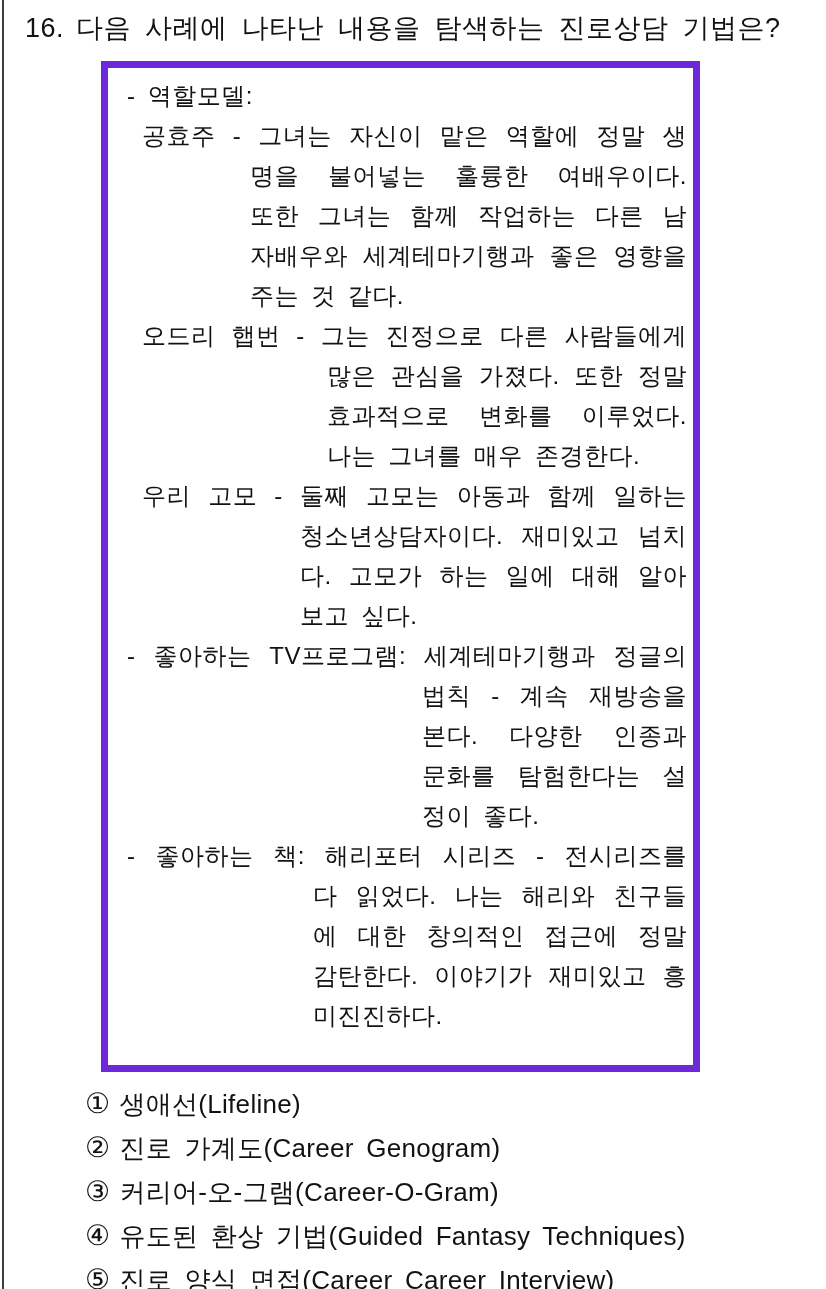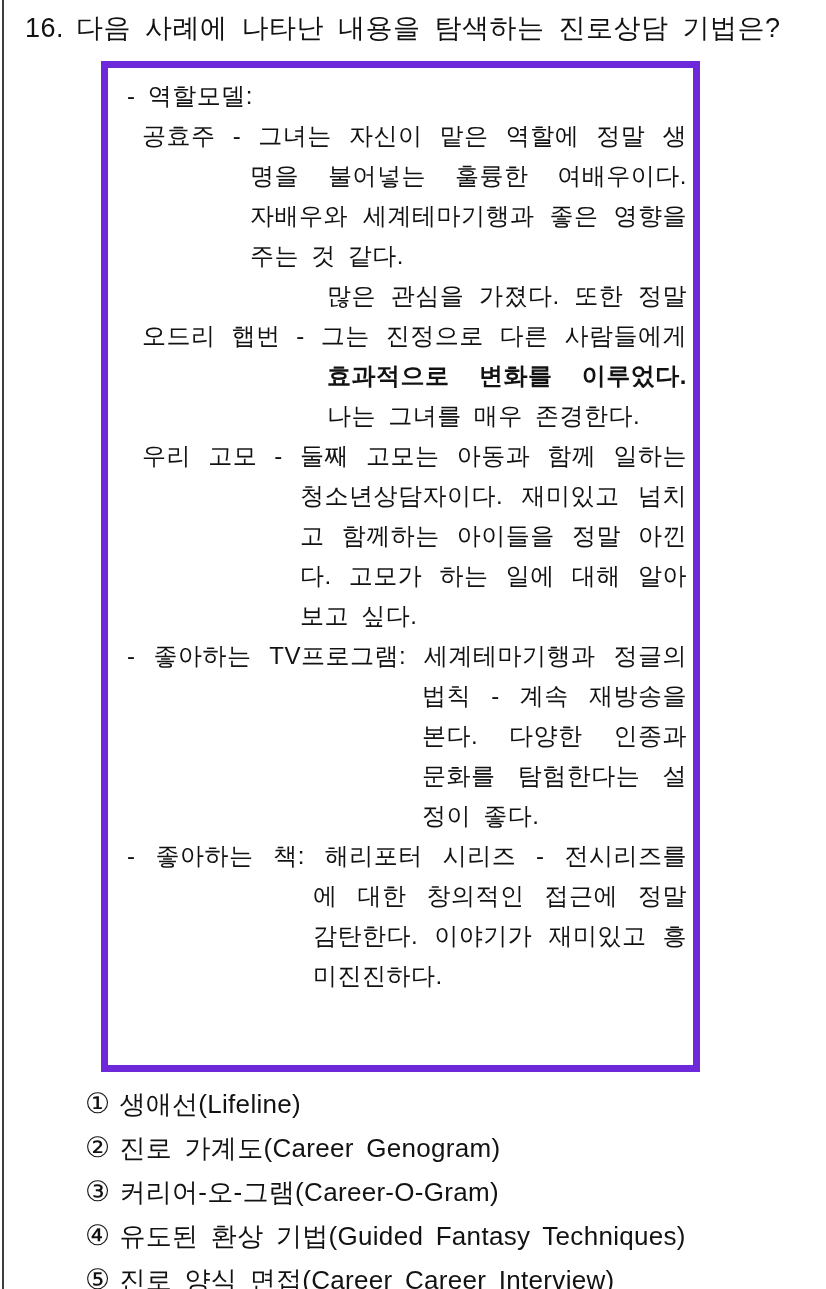--- a/index.html
+++ b/index.html
@@ -75,37 +75,38 @@
   <div class="left-rule"></div>
 
   <div class="question">
     <span class="q-num">16.</span><span>다음 사례에 나타난 내용을 탐색하는 진로상담 기법은?</span>
   </div>
 
   <div class="case-box" id="case-box">
       <div class="case-line" style="padding-left: 19px;">- 역할모델:</div>
       <div class="case-line just" style="padding-left: 34px;">공효주 - 그녀는 자신이 맡은 역할에 정말 생</div>
       <div class="case-line just" style="padding-left: 142px;">명을 불어넣는 훌륭한 여배우이다.</div>
+      <div class="case-line just" style="padding-left: 142px;">또한 그녀는 함께 작업하는 다른 남</div>
       <div class="case-line just" style="padding-left: 142px;">자배우와 세계테마기행과 좋은 영향을</div>
       <div class="case-line" style="padding-left: 142px;">주는 것 같다.</div>
+      <div class="case-line just" style="padding-left: 34px;">오드리 햅번 - 그는 진정으로 다른 사람들에게</div>
       <div class="case-line just" style="padding-left: 219px;">많은 관심을 가졌다. 또한 정말</div>
-      <div class="case-line just" style="padding-left: 34px;">오드리 햅번 - 그는 진정으로 다른 사람들에게</div>
-      <div class="case-line just" style="padding-left: 219px; font-weight: bold;">효과적으로 변화를 이루었다.</div>
+      <div class="case-line just" style="padding-left: 219px;">효과적으로 변화를 이루었다.</div>
       <div class="case-line" style="padding-left: 219px;">나는 그녀를 매우 존경한다.</div>
       <div class="case-line just" style="padding-left: 34px;">우리 고모 - 둘째 고모는 아동과 함께 일하는</div>
       <div class="case-line just" style="padding-left: 192px;">청소년상담자이다. 재미있고 넘치</div>
-      <div class="case-line just" style="padding-left: 192px;">고 함께하는 아이들을 정말 아낀</div>
       <div class="case-line just" style="padding-left: 192px;">다. 고모가 하는 일에 대해 알아</div>
       <div class="case-line" style="padding-left: 192px;">보고 싶다.</div>
       <div class="case-line just" style="padding-left: 19px;">- 좋아하는 TV프로그램: 세계테마기행과 정글의</div>
       <div class="case-line just" style="padding-left: 314px;">법칙 - 계속 재방송을</div>
       <div class="case-line just" style="padding-left: 314px;">본다. 다양한 인종과</div>
       <div class="case-line just" style="padding-left: 314px;">문화를 탐험한다는 설</div>
       <div class="case-line" style="padding-left: 314px;">정이 좋다.</div>
       <div class="case-line just" style="padding-left: 19px;">- 좋아하는 책: 해리포터 시리즈 - 전시리즈를</div>
+      <div class="case-line just" style="padding-left: 205px;">다 읽었다. 나는 해리와 친구들</div>
       <div class="case-line just" style="padding-left: 205px;">에 대한 창의적인 접근에 정말</div>
       <div class="case-line just" style="padding-left: 205px;">감탄한다. 이야기가 재미있고 흥</div>
       <div class="case-line" style="padding-left: 205px;">미진진하다.</div>
     </div>
 
   <div class="options" id="options">
       <div class="option-row"><span class="marker">①</span><span>생애선(Lifeline)</span></div>
       <div class="option-row"><span class="marker">②</span><span>진로 가계도(Career Genogram)</span></div>
       <div class="option-row"><span class="marker">③</span><span>커리어-오-그램(Career-O-Gram)</span></div>
       <div class="option-row"><span class="marker">④</span><span>유도된 환상 기법(Guided Fantasy Techniques)</span></div>

